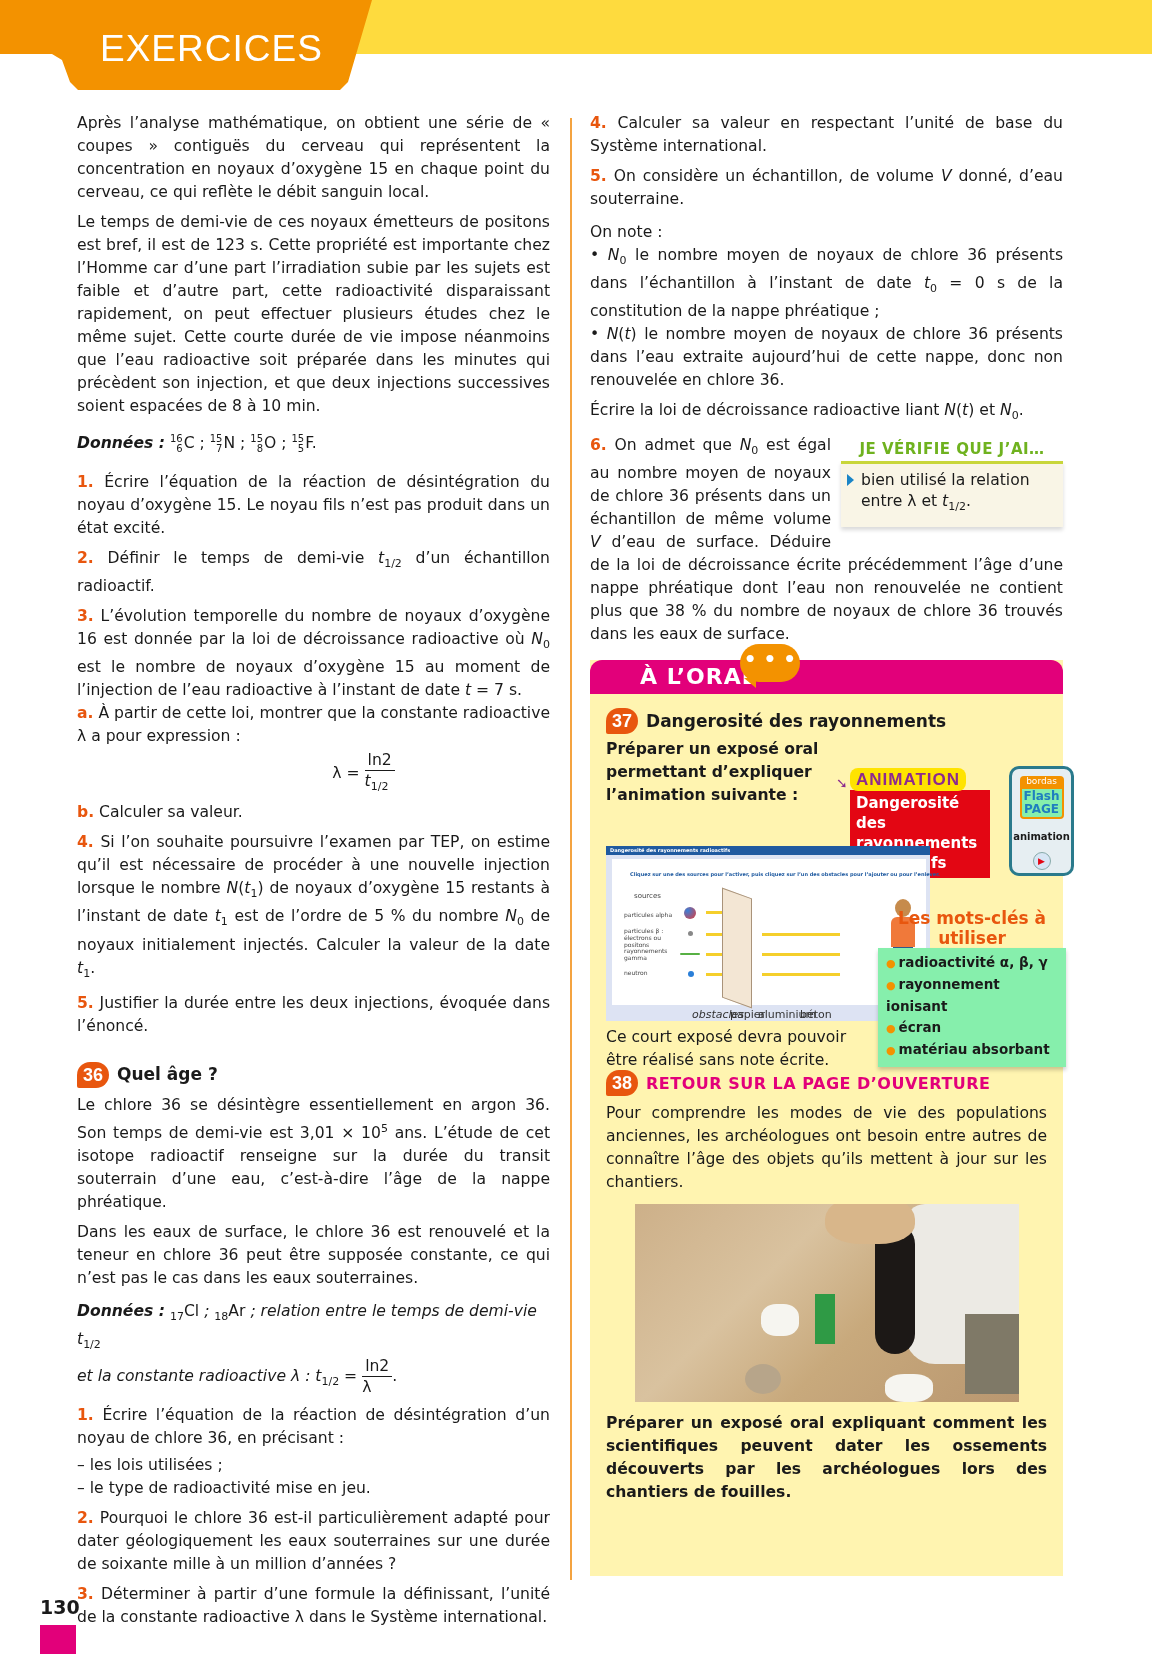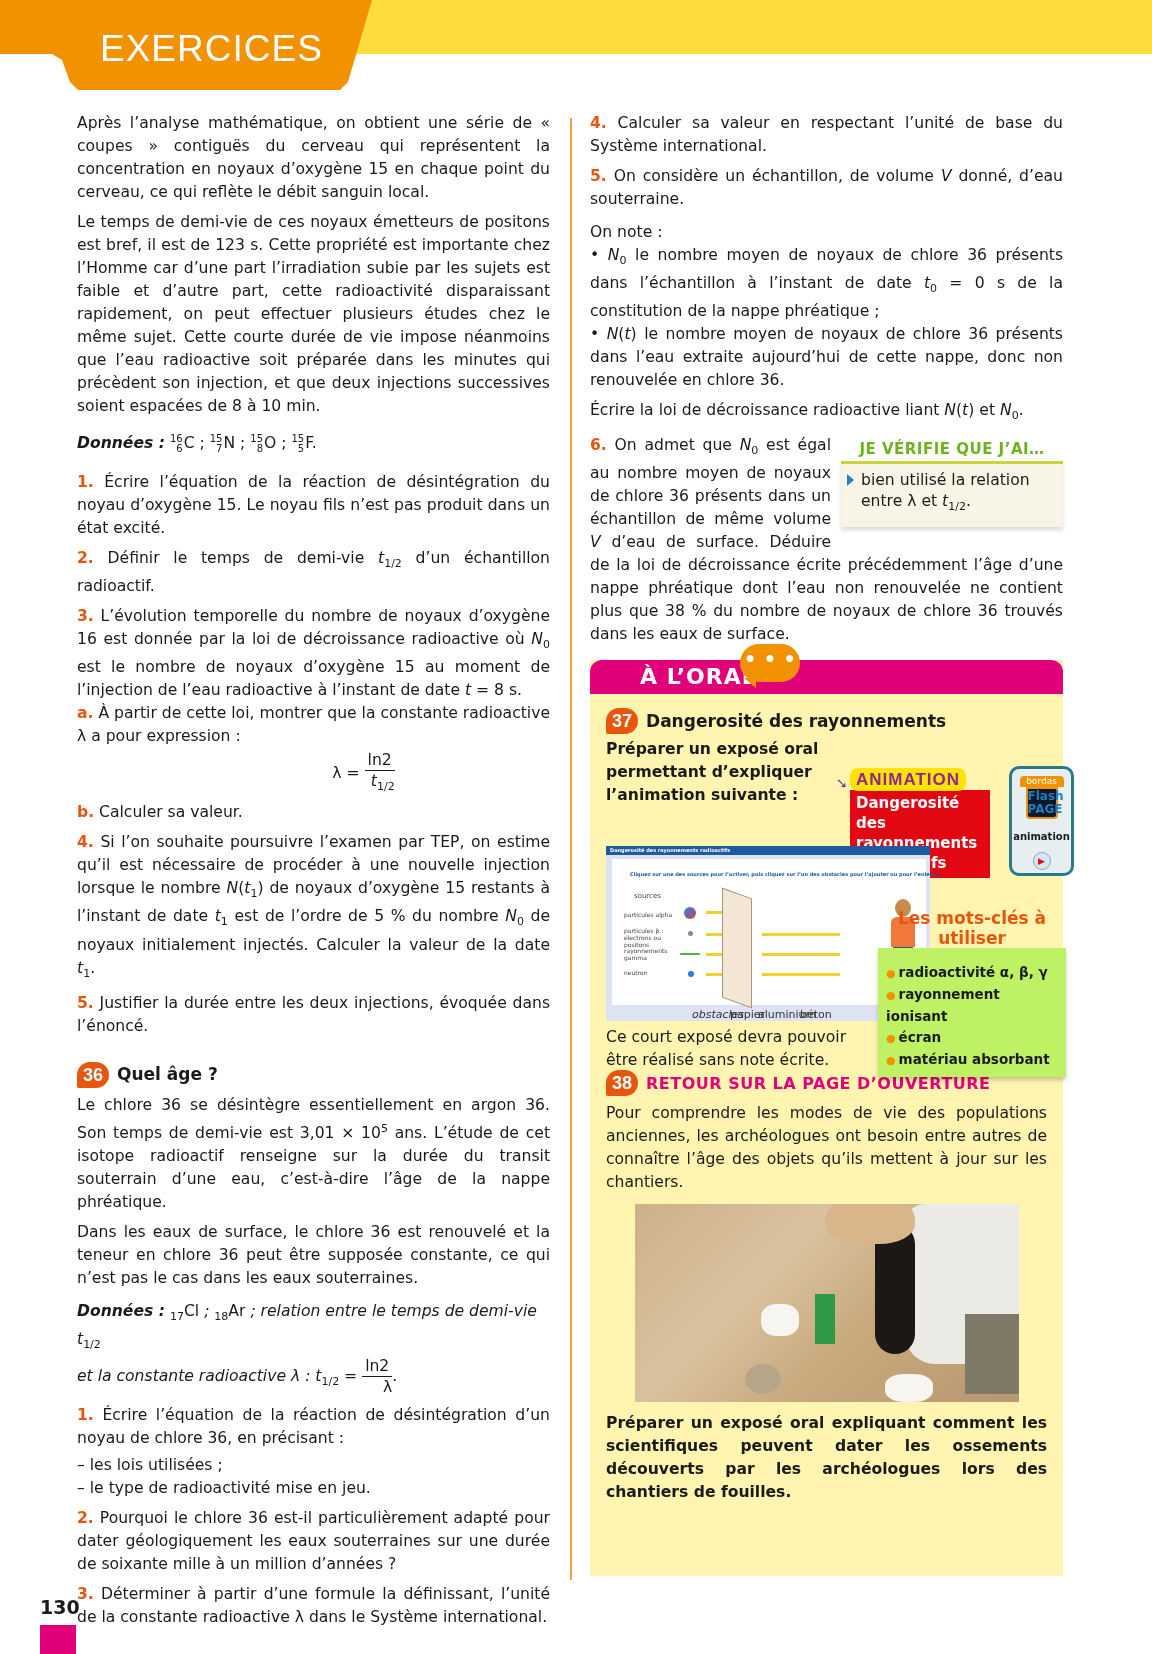--- a/index.html
+++ b/index.html
@@ -16,21 +16,21 @@
   .col-right { left: 590px; top: 112px; width: 473px; }
   .divider { position: absolute; left: 570px; top: 118px; width: 2px; height: 1462px; background: #f4a340; }
 
   p { margin-bottom: 7px; }
   .num { color: #e8560e; font-weight: bold; }
   .em { font-style: italic; }
   .bold { font-weight: bold; }
   sub, sup { font-size: 11px; }
   .iso { display: inline-flex; flex-direction: column; font-size: 10px; line-height: 10px; vertical-align: middle; text-align: right; margin-right: 1px; }
 
-  .frac { display: inline-flex; flex-direction: column; align-items: flex-end; vertical-align: middle; }
+  .frac { display: inline-flex; flex-direction: column; align-items: flex-start; vertical-align: middle; }
   .frac .top { border-bottom: 1px solid #1a1a1a; padding: 0 3px; line-height: 20px; }
   .frac .bot { line-height: 20px; }
   .formula-center { text-align: center; margin: 2px 0 4px 100px; }
 
   .ex-head { display: flex; align-items: center; margin: 16px 0 6px; }
   .badge { display: inline-block; background: #e8560e; color: #fff; font-weight: bold; font-size: 18px;
     padding: 0 6px; height: 26px; line-height: 26px; border-radius: 13px 13px 13px 2px; margin-right: 8px; font-family: "Liberation Sans", sans-serif; text-align: center; }
   .ex-title { font-weight: bold; font-size: 17px; }
 
   .check-box { float: right; width: 222px; margin: 4px 0 6px 10px; position: relative; }
@@ -60,27 +60,27 @@
   .person .torso { position: absolute; left: 3px; top: 18px; width: 24px; height: 30px; background: #f0793a; border-radius: 6px 6px 0 0; }
   .person .legs { position: absolute; left: 5px; top: 48px; width: 20px; height: 45px; background: #2f5b8d; }
   .src-dot { position: absolute; border-radius: 50%; }
 
   .anim-wrap { position: absolute; left: 244px; top: 60px; width: 140px; }
   .anim-label { background: #ffe300; color: #8d2a8f; font-weight: bold; font-size: 17px; padding: 0 6px; border-radius: 8px; display: inline-block; letter-spacing: 1px; font-family: "Liberation Sans", sans-serif; }
   .anim-arrow { position: absolute; left: -14px; top: 4px; color: #8d2a8f; font-size: 14px; font-weight: bold; }
   .anim-box { background: #e30613; color: #fff; font-weight: bold; font-size: 15px; line-height: 20px; padding: 3px 6px 5px; margin-top: -2px; text-align: left; }
   .flash { position: absolute; left: 403px; top: 58px; width: 65px; height: 110px; background: #e6eef2; border: 3px solid #2a7a8c; border-radius: 10px; text-align: center; }
   .flash-bordas { margin: 7px auto 0; width: 44px; background: #f39200; color: #fff; font-size: 9px; border-radius: 4px 4px 0 0; line-height: 11px; }
-  .flash-logo { margin: 0 auto; width: 32px; border: 2px solid #f39200; background: #0f172a; color: #1f7fbf; font-weight: bold; font-size: 12px; line-height: 13px; border-radius: 0 0 4px 4px; padding: 1px 0; }
+  .flash-logo { margin: 0 auto; width: 44px; border: 2px solid #f39200; background: #86efac; color: #1f7fbf; font-weight: bold; font-size: 12px; line-height: 13px; border-radius: 0 0 4px 4px; padding: 1px 0; }
   .flash-sub { font-size: 10px; font-weight: bold; margin-top: 6px; }
   .flash-play { margin: 4px auto 0; width: 18px; height: 18px; border-radius: 50%; background: #d7e6f5; border: 1px solid #8aa; color: #e30613; font-size: 9px; line-height: 16px; }
 
   .keywords { position: absolute; left: 272px; top: 200px; width: 188px; }
   .kw-title { color: #e8560e; font-weight: bold; font-size: 17px; text-align: center; line-height: 20px; }
-  .kw-list { background: #bef264; padding: 14px 8px 6px; box-shadow: 0 3px 4px rgba(0,0,0,0.2); list-style: none; font-size: 13.5px; line-height: 21px; font-weight: bold; text-align: left; }
+  .kw-list { background: #86efac; padding: 4px 8px 6px; box-shadow: 0 3px 4px rgba(0,0,0,0.2); list-style: none; font-size: 13.5px; line-height: 21px; font-weight: bold; text-align: left; }
   .kw-list li::before { content: "●"; color: #f39200; margin-right: 3px; font-size: 11px; }
 
   .caption37 { position: absolute; left: 0; top: 318px; width: 270px; text-align: left; }
 
   .ex38-title { color: #e2007a; font-weight: bold; font-size: 16px; letter-spacing: 0.5px; }
   .photo { position: relative; width: 384px; height: 198px; margin: 10px auto 10px; background: linear-gradient(135deg, #cdb089 0%, #d9c29f 35%, #c8a97c 60%, #b99770 100%); overflow: hidden; }
   .photo .hat { position: absolute; left: 190px; top: -10px; width: 90px; height: 50px; background: #d8b68a; border-radius: 50% 50% 40% 40%; }
   .photo .shirt { position: absolute; left: 270px; top: 0; width: 114px; height: 160px; background: #eceae4; border-radius: 20px 0 0 30px; }
   .photo .hair { position: absolute; left: 240px; top: 20px; width: 40px; height: 130px; background: #1c1816; border-radius: 20px; }
   .photo .glove1 { position: absolute; left: 126px; top: 100px; width: 38px; height: 32px; background: #f6f5f0; border-radius: 40%; }
@@ -116,21 +116,21 @@
           </span><span>N ; </span></span><span><span class="iso">
             <span>15</span>
             <span>8</span>
           </span><span>O ; </span></span><span><span class="iso">
             <span>15</span>
             <span>5</span>
           </span><span>F.</span></span></span>
   </p>
   <p><span class="num">1.</span> <span>Écrire l’équation de la réaction de désintégration du noyau d’oxygène 15. Le noyau fils n’est pas produit dans un état excité.</span></p>
   <p><span class="num">2.</span> <span>Définir le temps de demi-vie </span><span class="em">t</span><sub>1/2</sub><span> d’un échantillon radioactif.</span></p>
-  <p style="margin-bottom:0"><span class="num">3.</span> <span>L’évolution temporelle du nombre de noyaux d’oxygène 16 est donnée par la loi de décroissance radioactive où </span><span class="em">N</span><sub>0</sub><span> est le nombre de noyaux d’oxygène 15 au moment de l’injection de l’eau radioactive à l’instant de date </span><span class="em">t</span><span> = 8 s.</span></p>
+  <p style="margin-bottom:0"><span class="num">3.</span> <span>L’évolution temporelle du nombre de noyaux d’oxygène 16 est donnée par la loi de décroissance radioactive où </span><span class="em">N</span><sub>0</sub><span> est le nombre de noyaux d’oxygène 15 au moment de l’injection de l’eau radioactive à l’instant de date </span><span class="em">t</span><span> = 7 s.</span></p>
   <p style="margin-bottom:0"><span class="num">a.</span> <span>À partir de cette loi, montrer que la constante radioactive λ a pour expression :</span></p>
   <div class="formula-center">
     <span>λ =</span>
     <span class="frac">
         <span class="top">ln2</span>
         <span class="bot"><span class="em">t</span><sub>1/2</sub></span>
       </span>
   </div>
   <p><span class="num">b.</span> <span>Calculer sa valeur.</span></p>
   <p><span class="num">4.</span> <span>Si l’on souhaite poursuivre l’examen par TEP, on estime qu’il est nécessaire de procéder à une nouvelle injection lorsque le nombre </span><span class="em">N</span>(<span class="em">t</span><sub>1</sub>)<span> de noyaux d’oxygène 15 restants à l’instant de date </span><span class="em">t</span><sub>1</sub><span> est de l’ordre de 5 % du nombre </span><span class="em">N</span><sub>0</sub><span> de noyaux initialement injectés. Calculer la valeur de la date </span><span class="em">t</span><sub>1</sub>.</p>

